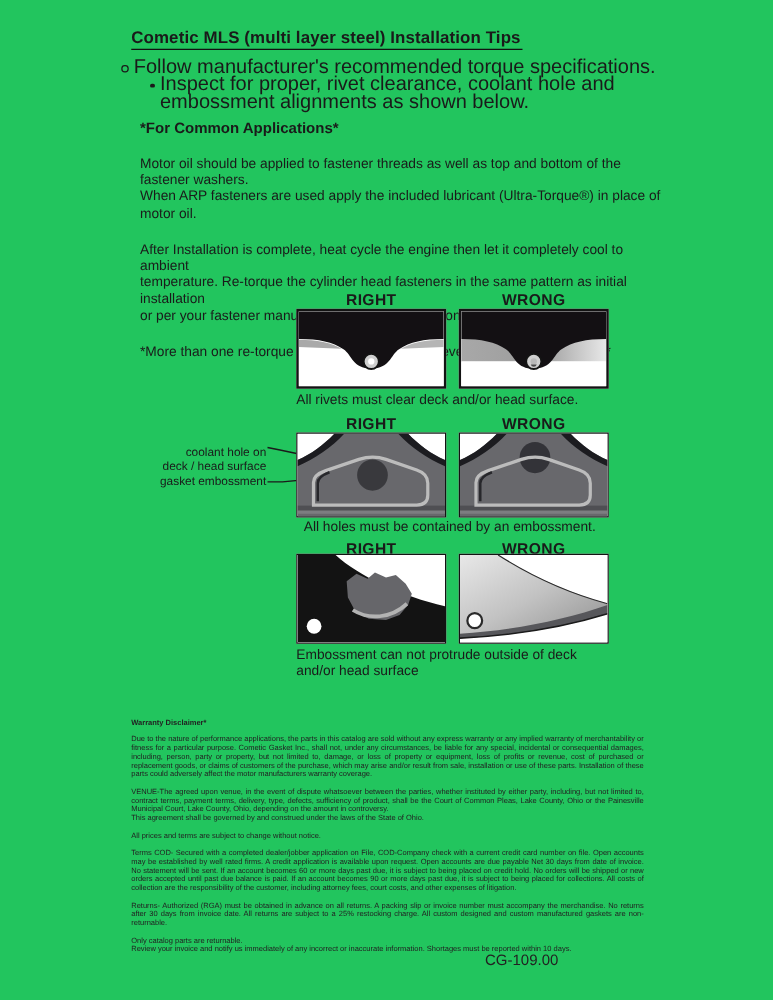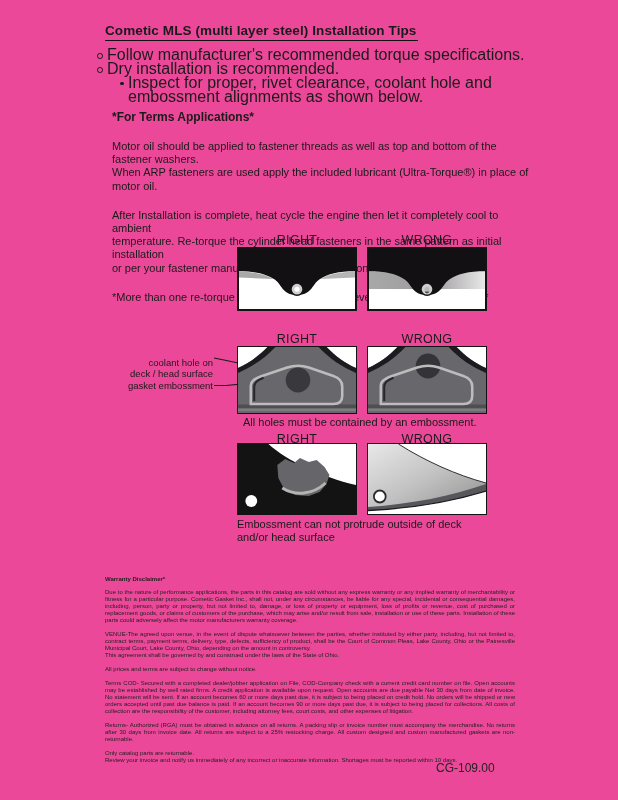--- a/index.html
+++ b/index.html
@@ -1,20 +1,20 @@
 <!DOCTYPE html>
 <html><head>
 <meta charset="utf-8">
 <style>
   * { box-sizing: border-box; margin: 0; padding: 0; }
   html,body { background:#ffffff; }
   .page {
     position: relative;
     width: 618px; height: 800px;
-    background: #ec4899;
+    background: #22c55e;
     font-family: "Liberation Sans", sans-serif;
     color: #1a1a1a;
     overflow: hidden;
   }
   
   .content-top { position:absolute; left:95px; top:21px; width:436px; }
   .doc-title {
     display:inline-block;
     margin:0 0 7px 10px;
     font-size:13.5px; font-weight:bold;
@@ -33,53 +33,52 @@
     content:""; position:absolute; left:25px; top:5.5px;
     width:3.6px; height:3.6px; background:#1a1a1a; border-radius:50%;
   }
   .diesel { margin:6px 0 0 17px; }
   .diesel h2 { font-size:12px; font-weight:bold; margin:0 0 8px; }
   .diesel p { font-size:11px; line-height:13.2px; margin:16px 0 8px; white-space:pre-line; }
   
   .dia-row { position:absolute; left:0; width:618px; }
   .dia-label {
     position:absolute; top:0; width:120px; text-align:center;
-    font-size:12.5px; font-weight:normal; letter-spacing:.3px;
+    font-size:12.5px; font-weight:bold; letter-spacing:.3px;
   }
   .dbox { position:absolute; width:120px; background:#fff; }
   .dbox svg { display:block; width:100%; height:100%; }
   .dbox.b2 { border:2px solid #131313; }
   .dbox.b1 { border:1.5px solid #131313; }
   .dia-caption { position:absolute; font-size:11px; line-height:12.5px; white-space:pre-line; }
   .annot {
     position:absolute; font-size:9.5px; line-height:11px;
     text-align:right; white-space:pre-line;
   }
   .leader-lines { position:absolute; left:0; top:0; pointer-events:none; }
   
   .legal { position:absolute; left:105px; top:576px; width:410px; color:#222; }
   .legal h3 { font-size:6px; font-weight:bold; margin:0 0 7px; }
   .legal p { font-size:6px; line-height:7px; text-align:justify; margin:0 0 7px; white-space:pre-line; }
   
-  .footer-code { position:absolute; left:388px; top:761px; font-size:12px; color:#222;margin-left:48px; }
+  .footer-code { position:absolute; left:388px; top:761px; font-size:12px; color:#222; }
 </style>
 </head>
 <body>
 
 <div class="page">
 
   <div class="content-top">
     <h1 class="doc-title">Cometic MLS (multi layer steel) Installation Tips</h1>
     <ul class="tips">
       <li class="lvl1">Follow manufacturer's recommended torque specifications.</li>
-      <li class="lvl1">Dry installation is recommended.</li>
       <li class="lvl2">Inspect for proper, rivet clearance, coolant hole and embossment alignments as shown below.</li>
     </ul>
     <div class="diesel">
-      <h2>*For Terms Applications*</h2>
+      <h2>*For Common Applications*</h2>
       <p>Motor oil should be applied to fastener threads as well as top and bottom of the fastener washers.
 When ARP fasteners are used apply the included lubricant (Ultra-Torque®) in place of motor oil.</p>
       <p>After Installation is complete, heat cycle the engine then let it completely cool to ambient
 temperature. Re-torque the cylinder head fasteners in the same pattern as initial installation
 or per your fastener manufacturer's recommendations.</p>
       <p>*More than one re-torque may be required to achieve proper fastener stretch*</p>
     </div>
   </div>
 
   <div class="dia-row" style="top:233px; height:95px;">
@@ -109,20 +108,21 @@
         <rect x="0" y="0" width="120" height="62" fill="#ffffff"></rect>
         <rect x="0" y="23" width="120" height="18.5" fill="url(#g1)"></rect>
         <rect x="0" y="41.5" width="120" height="20.5" fill="#ffffff"></rect>
         <path d="M0,0 H120 V23 C103,23 92,25.5 83,31.5 C76,36 75.5,47.5 60,47.5 C44.5,47.5 44,36 37,31.5 C28,25.5 17,23 0,23 Z" fill="#131013"></path>
         <circle cx="60" cy="41.5" r="6.3" fill="#cfcfcf" stroke="#141414" stroke-width="1.6"></circle>
         <circle cx="60" cy="41.5" r="2.6" fill="#b8b8b8"></circle>
         <path d="M57.5,44 A2.6,2.6 0 0 0 62.5,44 Z" fill="#4a4a4a"></path>
       </svg>
     </div>
 
+    <div class="dia-caption" style="left:237px; top:81px;">All rivets must clear deck and/or head surface.</div>
   </div>
 
   <div class="dia-row" style="top:330px; height:102px;">
     <div class="dia-label" style="left:237px; top:2px;">RIGHT</div>
     <div class="dia-label" style="left:367px; top:2px;">WRONG</div>
 
     <div class="annot" style="left:90px; top:27px; width:123px;">coolant hole on
 deck / head surface</div>
     <div class="annot" style="left:90px; top:50px; width:123px;">gasket embossment</div>
 

